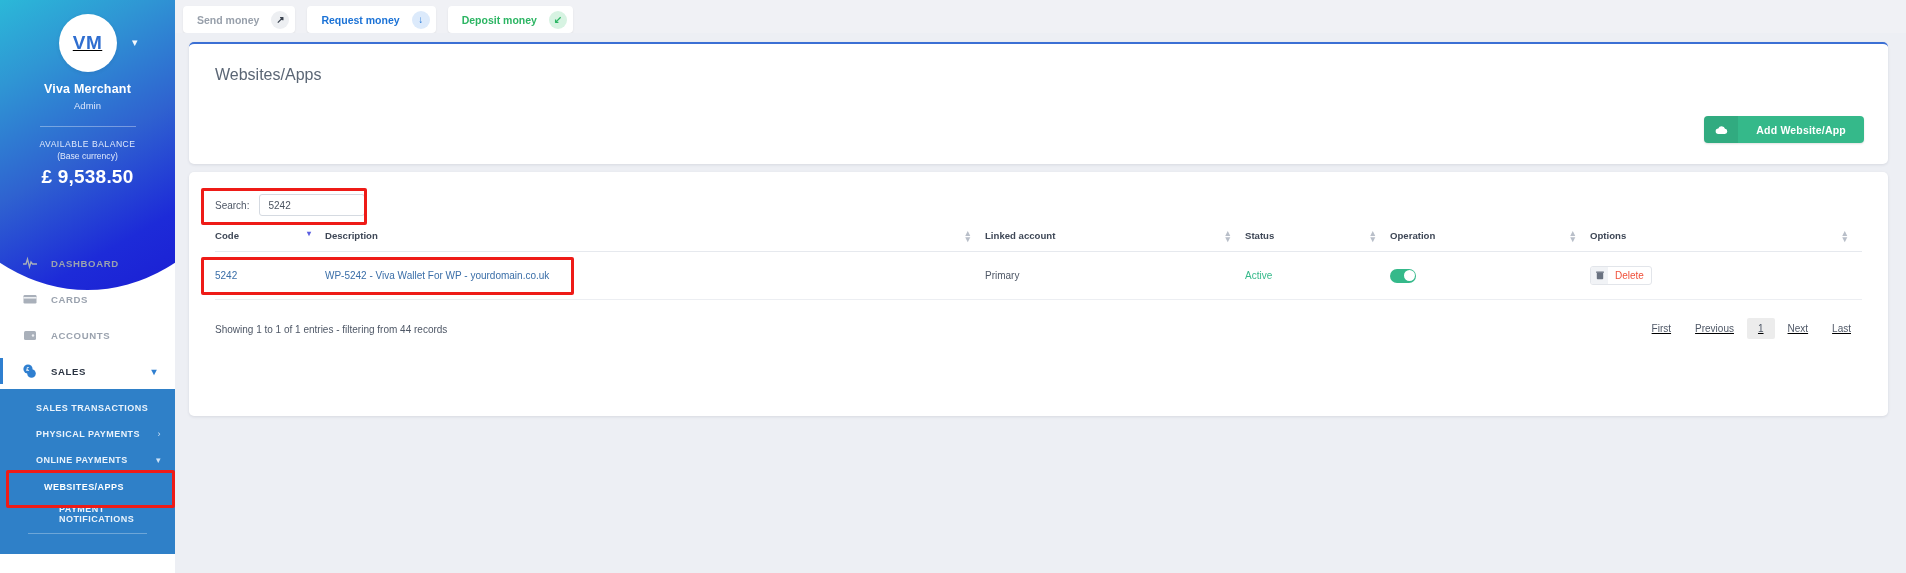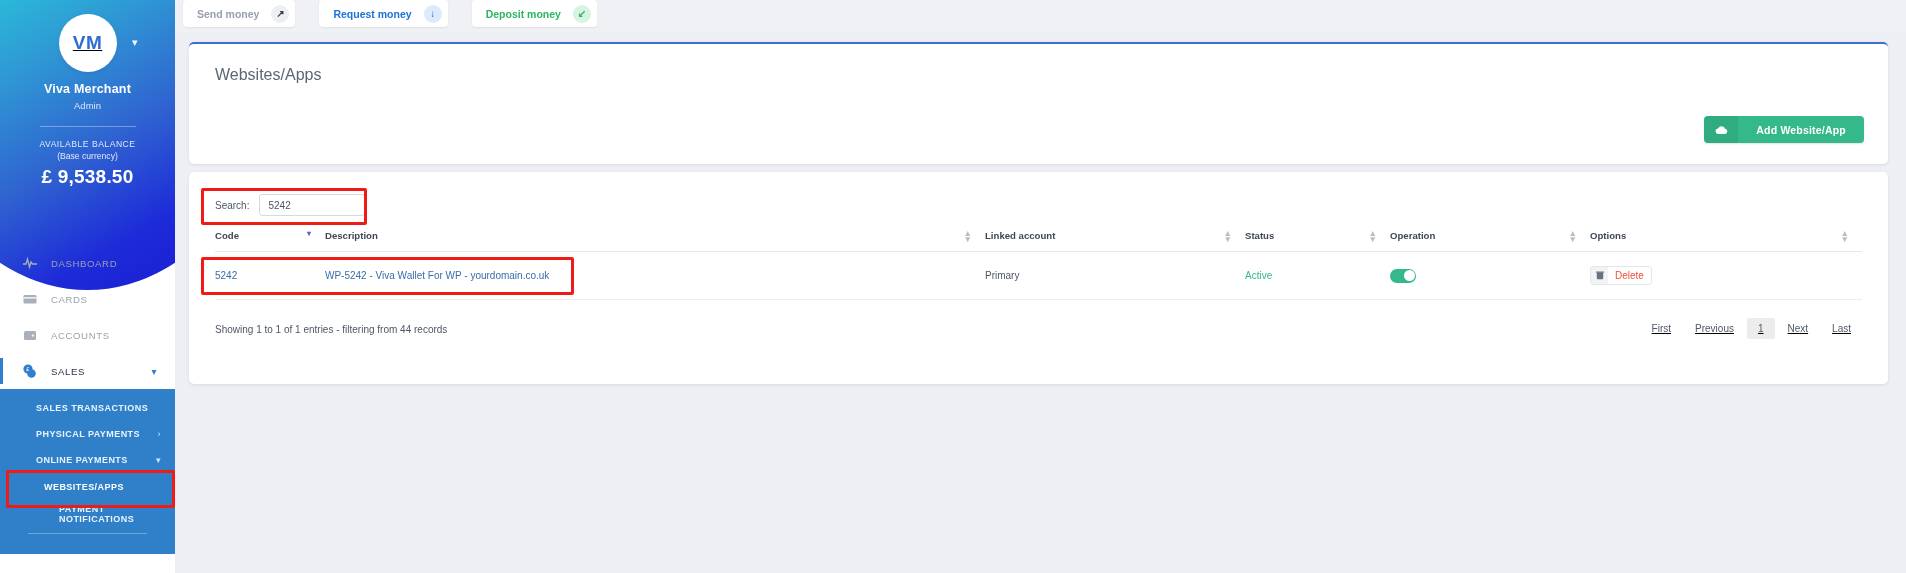--- a/index.html
+++ b/index.html
@@ -39,21 +39,21 @@
   .profile-role { color:#dbe6fb; font-size:9.5px; margin-top:4px; }
   .profile-div { width:96px; height:1px; background:rgba(255,255,255,.35); margin:15px auto 0; }
   .bal-label { color:#dfe9fc; font-size:8.6px; letter-spacing:.5px; margin-top:12px; }
   .bal-sub { color:#dfe9fc; font-size:8.6px; margin-top:2px; }
   .bal-amount { color:#fff; font-size:19px; font-weight:bold; margin-top:5px; letter-spacing:.2px;}
 
   .nav { position:absolute; top:245px; left:0; width:175px; }
   .nav-item {
     position:relative; display:flex; align-items:center; gap:14px;
     height:36px; padding-left:22px; cursor:pointer;
-    font-size:9.6px; letter-spacing:.6px; color:#9aa2ae; font-weight:normal;
+    font-size:9.6px; letter-spacing:.6px; color:#9aa2ae; font-weight:bold;
   }
   .nav-item.active { color:#2b3442; }
   .nav-item.active::before {
     content:""; position:absolute; left:0; top:5px; bottom:5px; width:3px; background:#2f7fd0;
   }
   .nav-icon { width:15px; height:15px; display:flex; align-items:center; justify-content:center; flex:0 0 15px;}
   .nav-chevron { margin-left:auto; margin-right:18px; color:#2f7fd0; font-size:10px; }
 
   .submenu { background:#2f80c8; width:175px; padding:6px 0 14px; }
   .sub-item {
@@ -65,21 +65,21 @@
     background:#2f80c8; color:#ffffff; padding-left:44px;
   }
   .sub-sep { height:1px; background:rgba(255,255,255,.3); margin:6px 28px; }
   .highlight-box {
     position:absolute; border:3px solid #ee1b17; border-radius:2px; pointer-events:none; z-index:40;
   }
 
   
   .topbar {
     position:absolute; left:175px; top:0; right:0; height:33px; background:#f0f1f5;
-    display:flex; align-items:flex-start; padding-left:8px; gap:24px;
+    display:flex; align-items:flex-end; padding-left:8px; gap:12px;
   }
   .pill {
     display:flex; align-items:center; gap:12px; height:27px;
     background:#fff; border-radius:4px; padding:0 6px 0 14px;
     box-shadow:0 1px 2px rgba(0,0,0,.08); font-size:10.5px; font-weight:bold; cursor:pointer;
   }
   .pill .lbl-grey { color:#98a0ab; }
   .pill .lbl-blue { color:#1b72d6; }
   .pill .lbl-green{ color:#2cb563; }
   .pill-ic {
@@ -110,21 +110,21 @@
     background:#35b98a; border-radius:4px; cursor:pointer; overflow:hidden;
     box-shadow:0 1px 2px rgba(0,0,0,.12);
   }
   .add-btn .ab-ic {
     width:34px; height:27px; background:rgba(0,0,0,.07);
     display:flex; align-items:center; justify-content:center; color:#fff; font-size:11px;
   }
   .add-btn .ab-lbl { color:#fff; font-size:10.5px; font-weight:bold; padding:0 18px; letter-spacing:.2px;}
 
   
-  .table-card { left:189px; top:172px; right:18px; height:212px; }
+  .table-card { left:189px; top:172px; right:18px; height:244px; }
   .search-row { position:absolute; left:26px; top:22px; display:flex; align-items:center; gap:10px; }
   .search-label { font-size:10px; color:#4e5766; }
   .search-input {
     width:106px; height:22px; border:1px solid #d5dae1; border-radius:3px;
     font-size:10px; color:#4a5costs; color:#4a535f; padding:0 8px;
     font-family:"Liberation Sans", sans-serif; outline:none; background:#fff;
   }
   table { position:absolute; left:26px; right:26px; top:58px; border-collapse:collapse; width:calc(100% - 52px); }
   thead th {
     text-align:left; font-size:9.6px; font-weight:bold; color:#3e4756;

